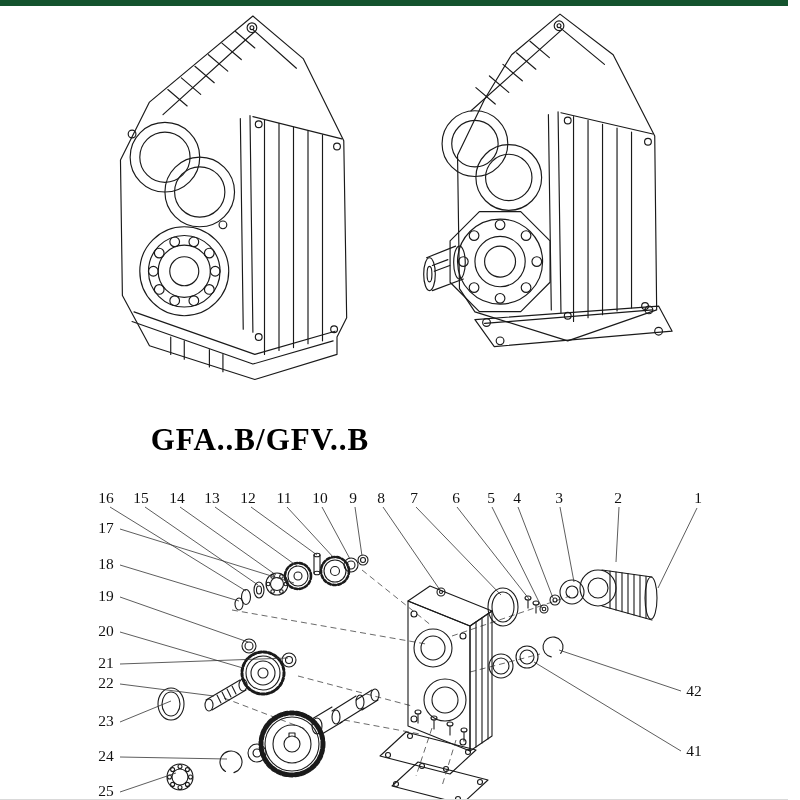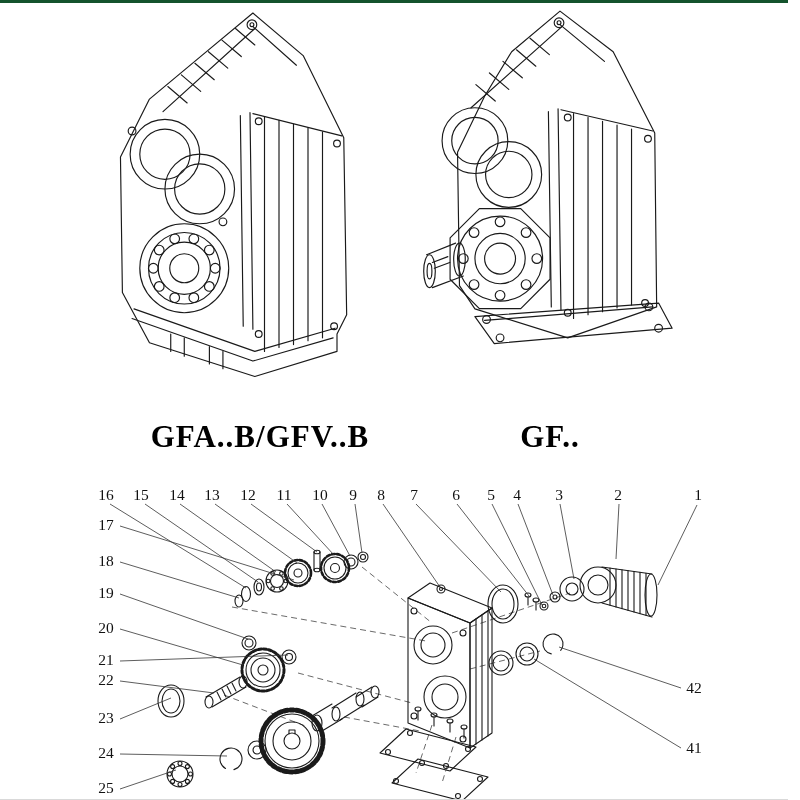--- a/index.html
+++ b/index.html
@@ -1,19 +1,19 @@
 <!DOCTYPE html>
 <html><head>
 <meta charset="utf-8">
 <style>
   html,body{margin:0;padding:0;background:#fff;}
   .page{
     position:relative;width:788px;height:800px;background:#ffffff;
     font-family:"Liberation Serif",serif;box-sizing:border-box;
-    border-top:3px solid #14532d;border-bottom:1px solid #d9d9d9;overflow:hidden;
+    border-top:6px solid #14532d;border-bottom:1px solid #d9d9d9;overflow:hidden;
   }
   svg{position:absolute;display:block;}
   .fig-label{
     position:absolute;font-weight:bold;font-size:31px;letter-spacing:1px;
     text-align:center;color:#000;font-family:"Liberation Serif",serif;
   }
   .lbl-left{left:95px;top:416px;width:330px;}
   .lbl-right{left:440px;top:416px;width:220px;}
   text{font-family:"Liberation Serif",serif;font-size:15.5px;fill:#111;text-anchor:middle;}
 </style>
@@ -124,21 +124,20 @@
         <path d="M72,324 L246,310"></path>
         <circle cx="74" cy="323" r="4"></circle>
           <circle cx="242" cy="310" r="4"></circle>
         <circle cx="252" cy="332" r="4"></circle>
           <circle cx="88" cy="342" r="4"></circle>
       </g>
     </g>
   </svg>
 
   <div class="fig-label lbl-left">GFA..B/GFV..B</div>
-  <div class="fig-label lbl-right">GF..</div>
 
   <svg style="left:0;top:470px" width="800" height="330" viewBox="0 0 800 330">
 
     <g stroke="#444" stroke-width="0.8" fill="none" stroke-dasharray="6 4">
       <path d="M232,134 L426,168 M452,160 L570,120 M362,94 L432,150
                M298,200 L412,230 M224,222 L308,254 M344,244 L420,258
                M470,196 L540,178 M432,252 L416,300 M456,264 L442,310"></path>
     </g>
 
     <g stroke="#1a1a1a" fill="none" stroke-width="1.1" stroke-linejoin="round" stroke-linecap="round">

